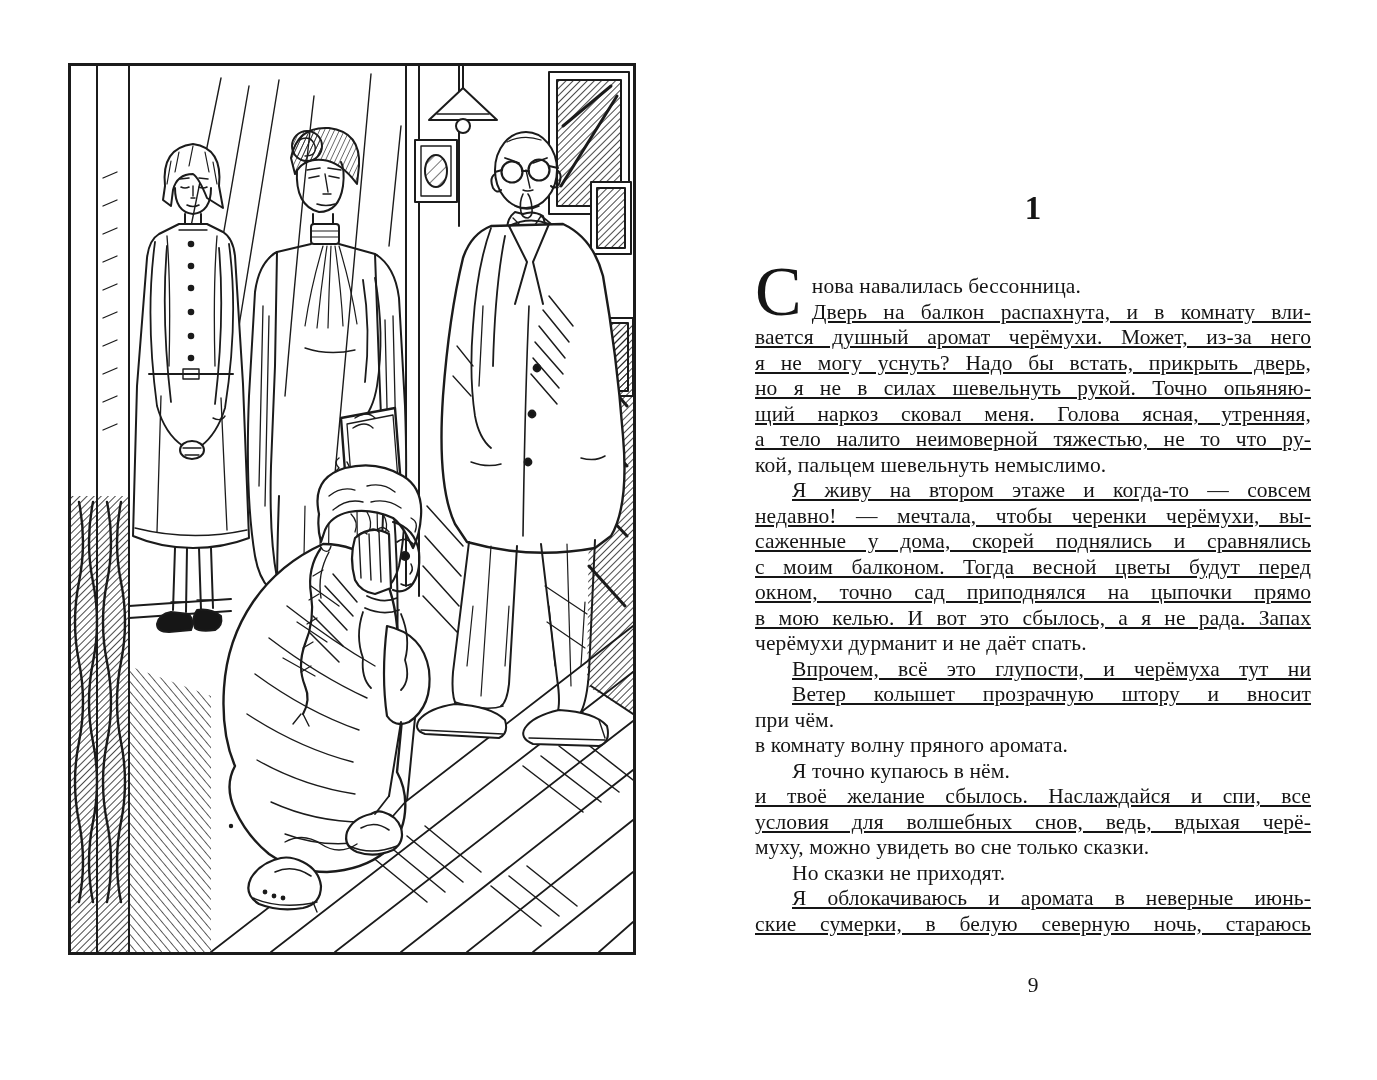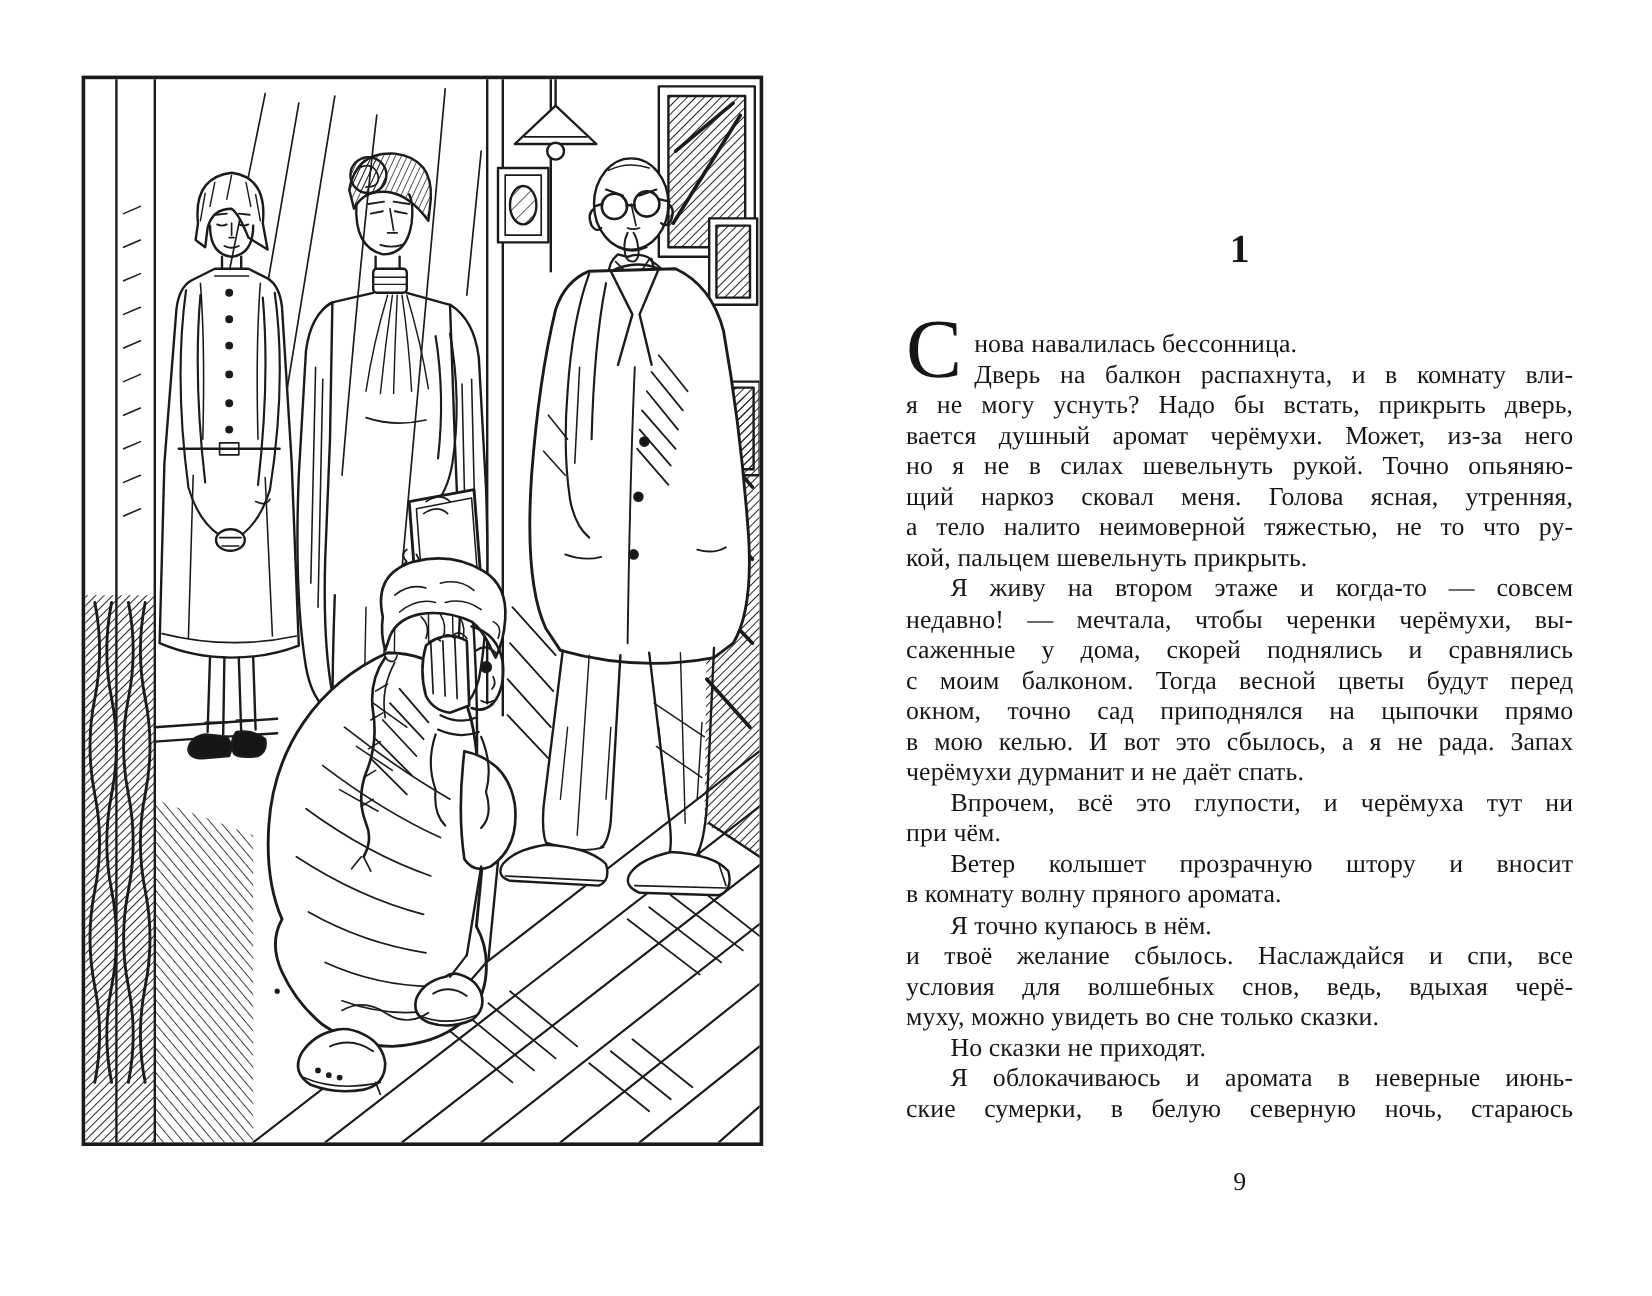--- a/index.html
+++ b/index.html
@@ -24,21 +24,21 @@
   .text-col{position:absolute;left:755px;top:0;width:556px;height:1080px;}
   .chapter-number{
     position:absolute;left:0;top:190px;width:556px;
     text-align:center;font-weight:bold;font-size:33px;line-height:36px;
   }
   .body-text{
     position:absolute;left:0;top:274px;width:556px;
     font-size:21.5px;line-height:25.5px;letter-spacing:.1px;
   }
   .line{height:25.5px;line-height:25.5px;white-space:nowrap;}
-  .line.just{white-space:normal;text-align:justify;text-align-last:justify;}
+  .line.just{white-space:normal;text-align:justify;text-align-last:justify;text-decoration:underline;}
   .line.indent{text-indent:37px;}
   .dropcap{
     float:left;font-size:70px;line-height:51px;height:51px;
     margin:-8px 10px 0 0;font-weight:normal;
   }
   .page-number{
     position:absolute;left:0;top:973px;width:556px;
     text-align:center;font-size:21.5px;line-height:25px;
   }
 </style>
@@ -279,36 +279,36 @@
   </figure>
 
   <div class="text-col">
     <div class="chapter-number">1</div>
 
     <div class="body-text" id="body-text">
       <span class="dropcap">С</span>
 
     <div class="line">нова навалилась бессонница.</div>
         <div class="line just">Дверь на балкон распахнута, и в комнату вли-</div>
+        <div class="line just">вается душный аромат черёмухи. Может, из-за него</div>
         <div class="line just">я не могу уснуть? Надо бы встать, прикрыть дверь,</div>
-        <div class="line just">вается душный аромат черёмухи. Может, из-за него</div>
         <div class="line just">но я не в силах шевельнуть рукой. Точно опьяняю-</div>
         <div class="line just">щий наркоз сковал меня. Голова ясная, утренняя,</div>
         <div class="line just">а тело налито неимоверной тяжестью, не то что ру-</div>
-        <div class="line">кой, пальцем шевельнуть прикрыть.</div>
+        <div class="line">кой, пальцем шевельнуть немыслимо.</div>
         <div class="line just indent">Я живу на втором этаже и когда-то — совсем</div>
         <div class="line just">недавно! — мечтала, чтобы черенки черёмухи, вы-</div>
         <div class="line just">саженные у дома, скорей поднялись и сравнялись</div>
         <div class="line just">с моим балконом. Тогда весной цветы будут перед</div>
         <div class="line just">окном, точно сад приподнялся на цыпочки прямо</div>
         <div class="line just">в мою келью. И вот это сбылось, а я не рада. Запах</div>
         <div class="line">черёмухи дурманит и не даёт спать.</div>
         <div class="line just indent">Впрочем, всё это глупости, и черёмуха тут ни</div>
+        <div class="line just indent">Ветер колышет прозрачную штору и вносит</div>
         <div class="line">при чём.</div>
-        <div class="line just indent">Ветер колышет прозрачную штору и вносит</div>
         <div class="line">в комнату волну пряного аромата.</div>
         <div class="line indent">Я точно купаюсь в нём.</div>
         <div class="line just">и твоё желание сбылось. Наслаждайся и спи, все</div>
         <div class="line just">условия для волшебных снов, ведь, вдыхая черё-</div>
         <div class="line">муху, можно увидеть во сне только сказки.</div>
         <div class="line indent">Но сказки не приходят.</div>
         <div class="line just indent">Я облокачиваюсь и аромата в неверные июнь-</div>
         <div class="line just">ские сумерки, в белую северную ночь, стараюсь</div>
       </div>
 

